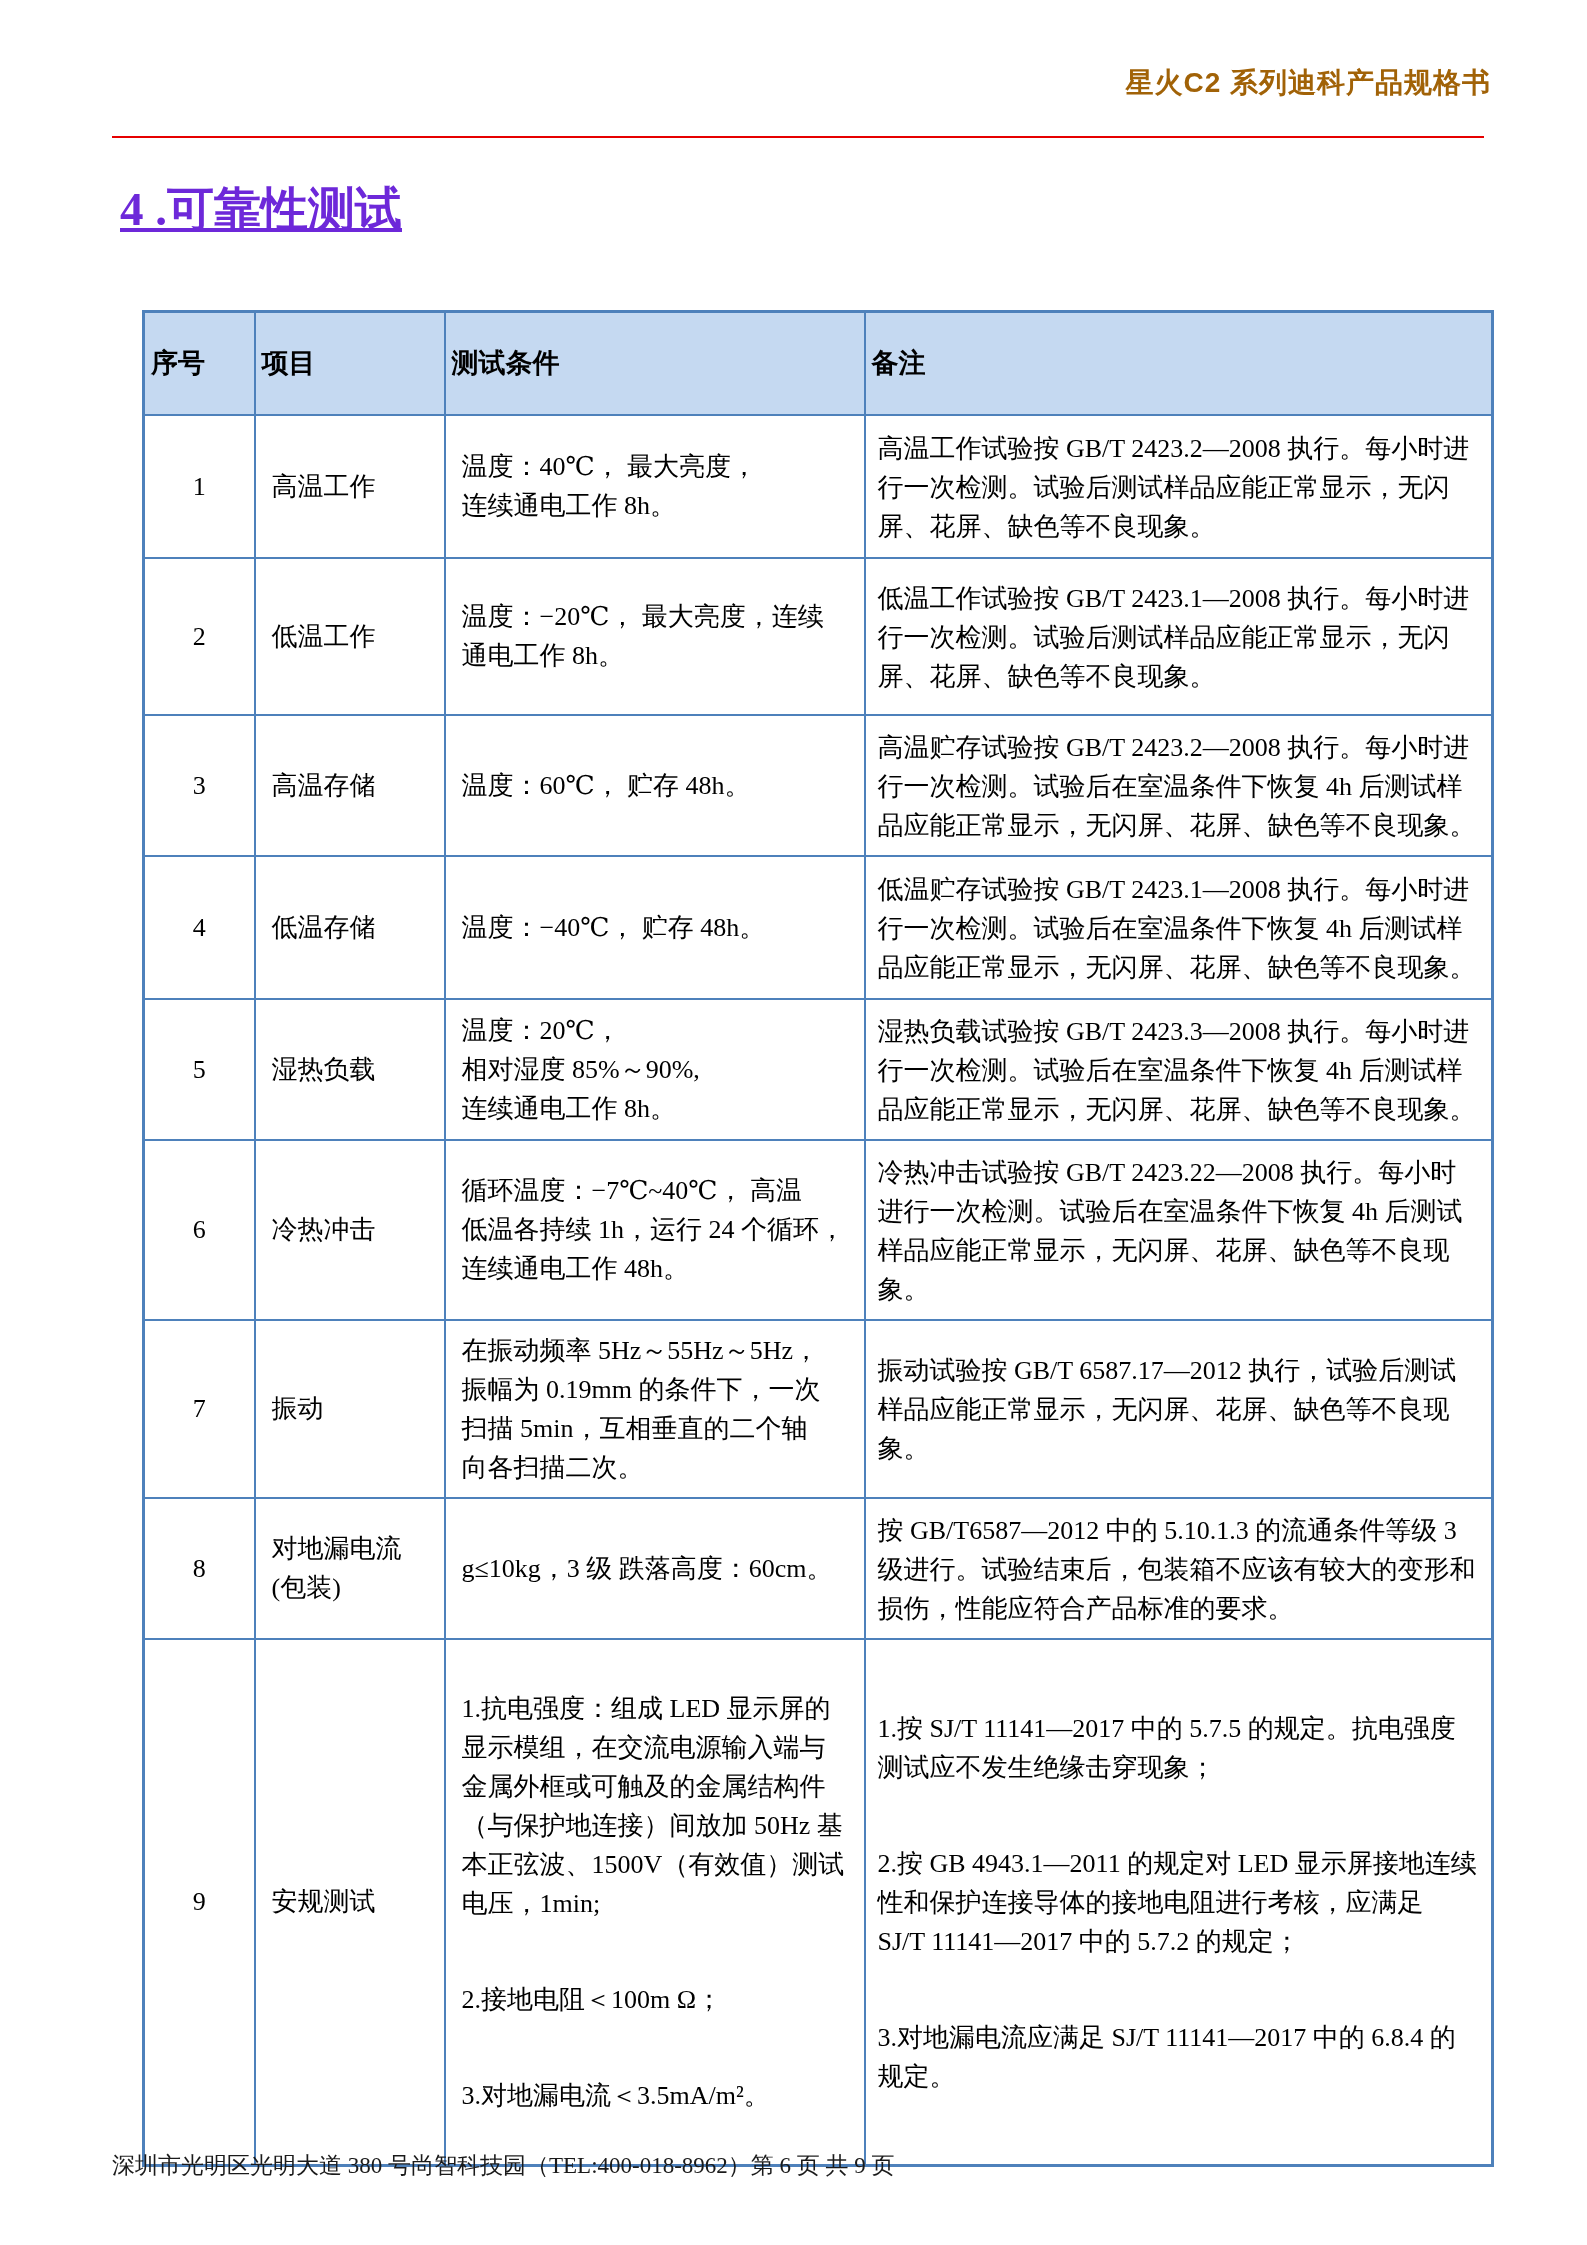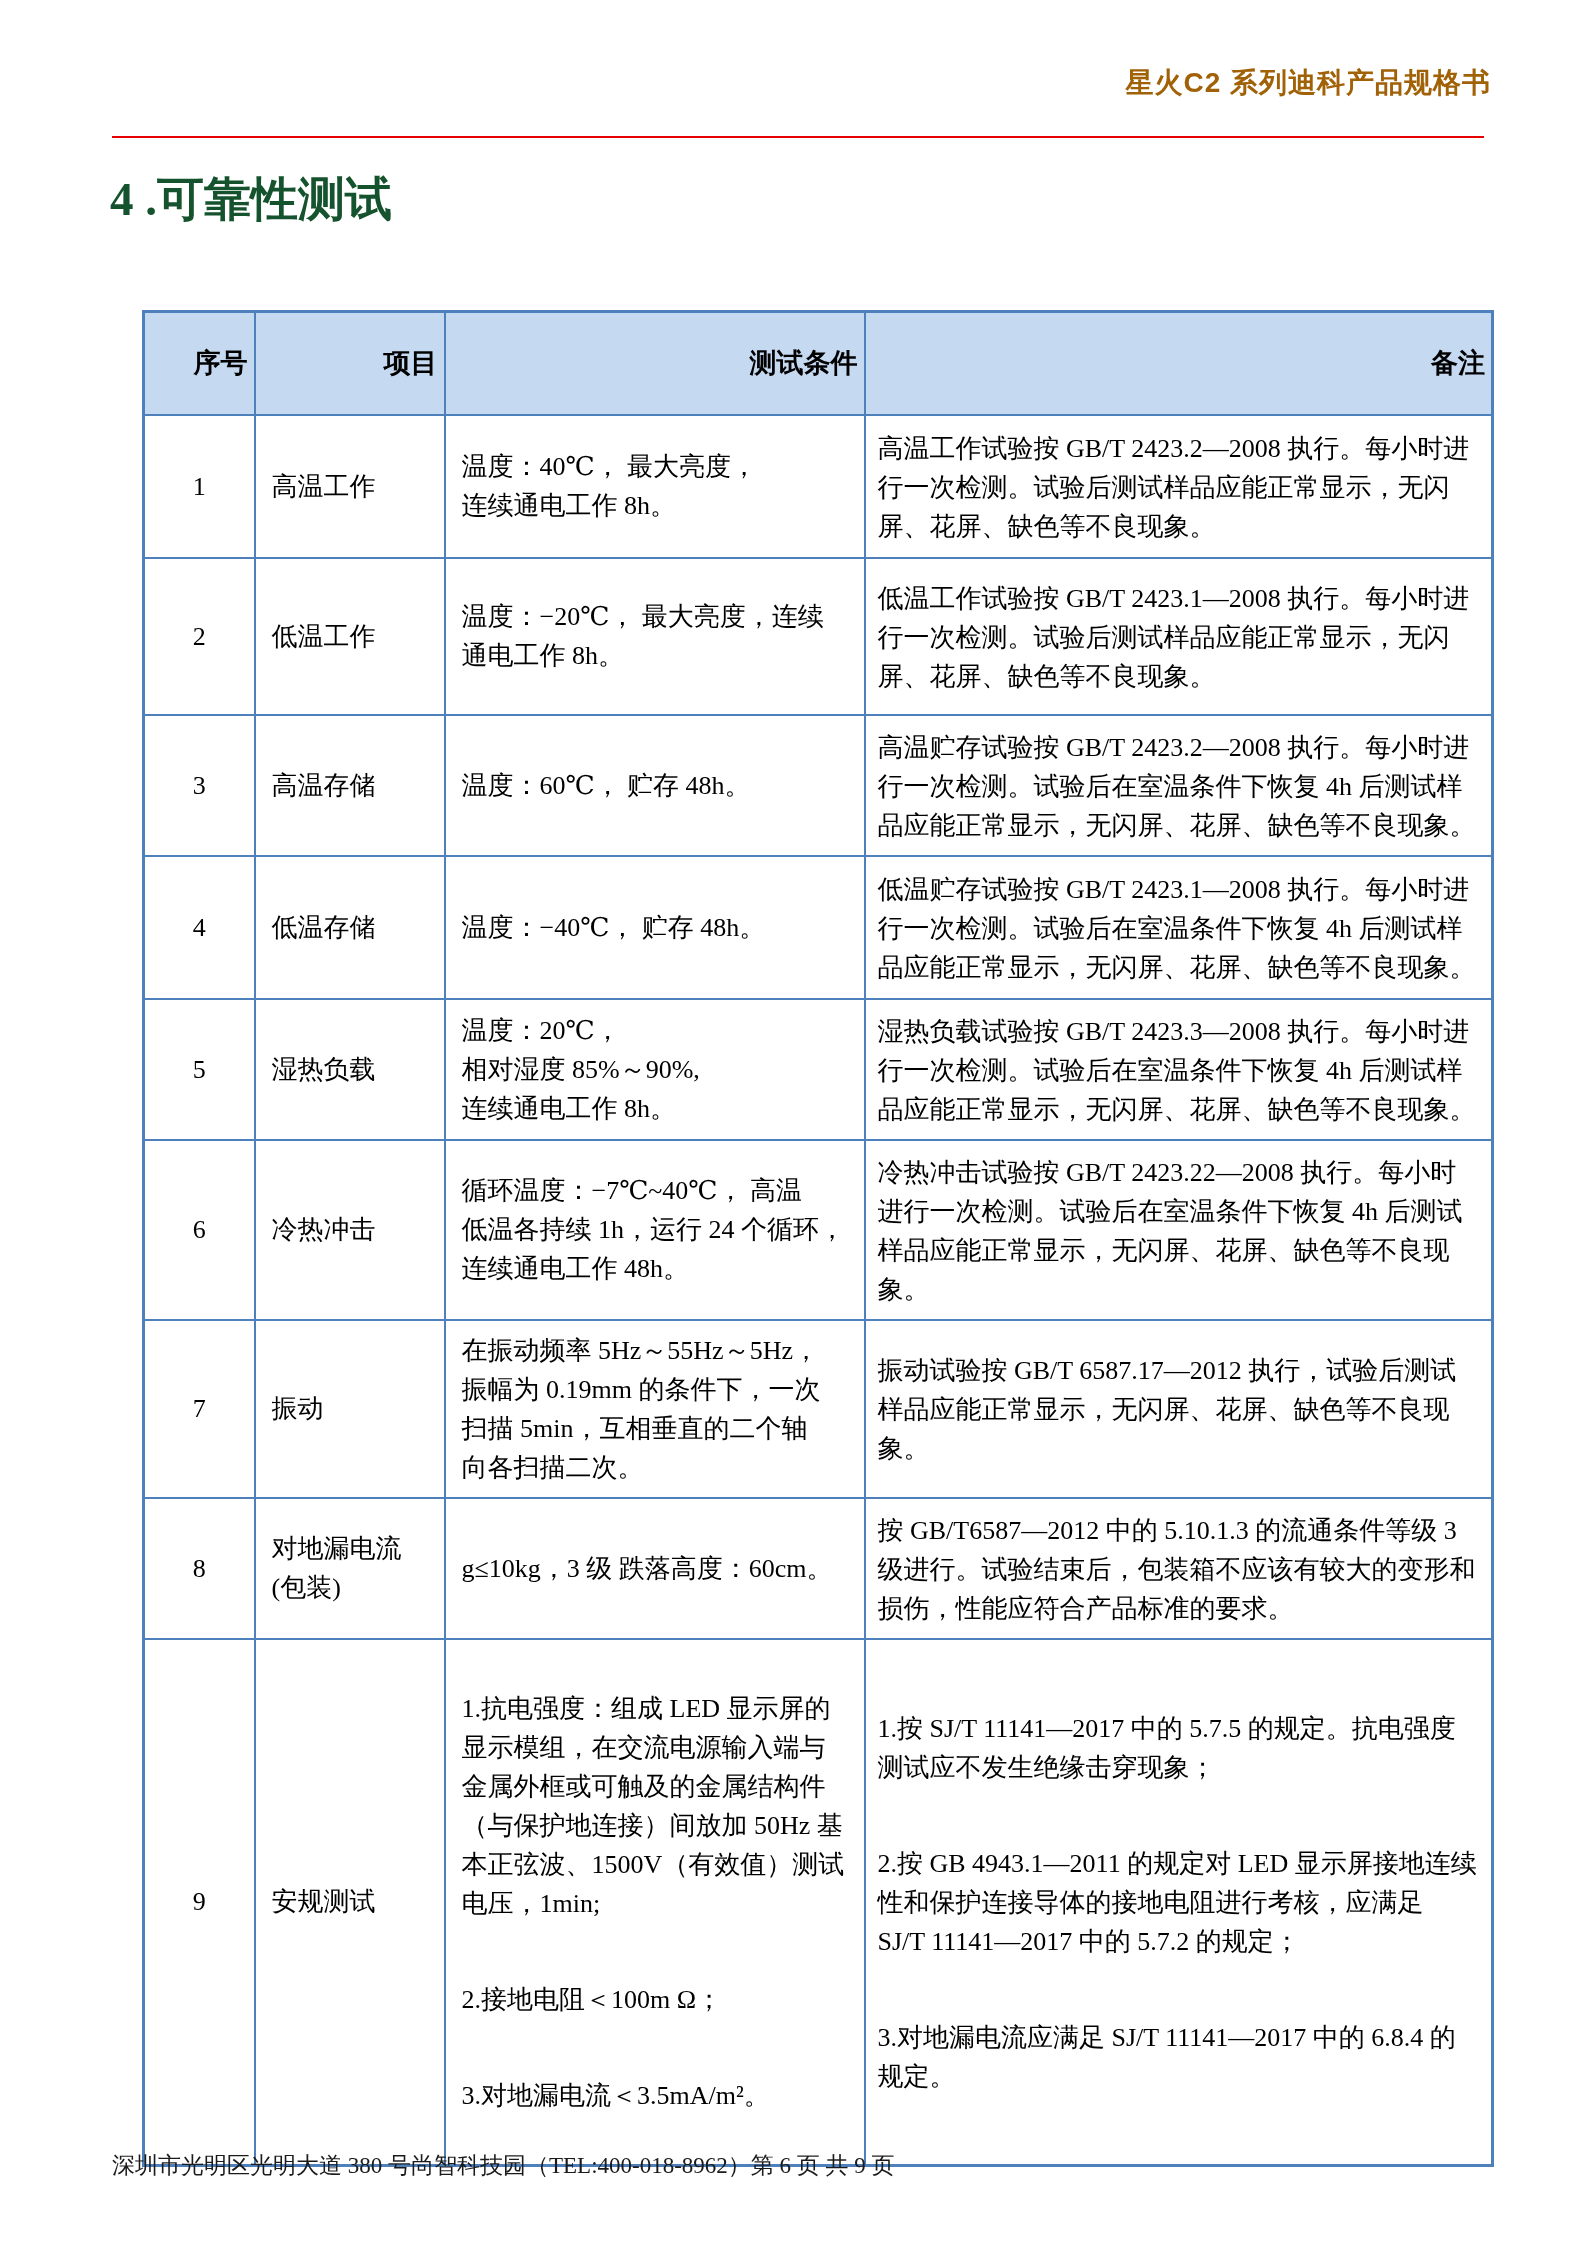--- a/index.html
+++ b/index.html
@@ -26,24 +26,25 @@
     position:absolute;
     top:136px; left:112px;
     width:1372px; height:2px;
     background:#e60000;
   }
 
   
   .section-title {
     position:absolute;
     top:168px; left:110px;
-    margin:0;
+    margin:10px;
     font-size:47px; font-weight:bold;
-    color:#14532d;
+    color:#6d28d9;
     font-family:"Liberation Serif","DejaVu Serif",serif;
+    text-decoration:underline;
   }
 
   
   .spec-table {
     position:absolute;
     top:310px; left:142px;
     width:1349px;
     border-collapse:collapse;
     table-layout:fixed;
     font-size:26px;
@@ -57,21 +58,21 @@
   .spec-table th, .spec-table td {
     border:2px solid #4e81bb;
     vertical-align:middle;
     box-sizing:border-box;
   }
   .spec-table thead th {
     background:#c5d9f1;
     height:103px;
     font-size:27px;
     font-weight:bold;
-    text-align:right;
+    text-align:left;
     padding:0 6px;
   }
   .spec-table td {
     line-height:1.5;
     padding:10px 14px 10px 16px;
     white-space:pre-line;
   }
   .spec-table td.c-no { text-align:center; padding:10px 4px; }
   .spec-table td.c-remark { padding:12px 14px 10px 12px; }
 

